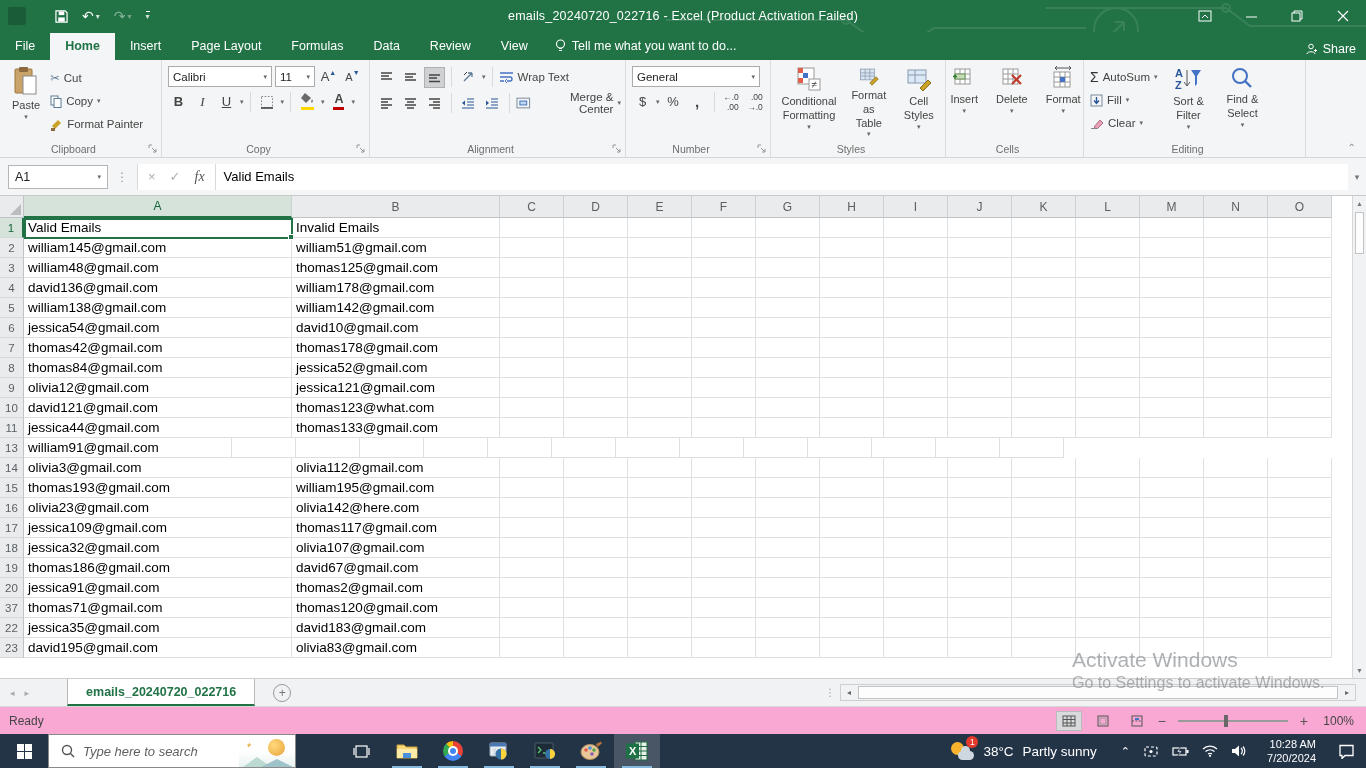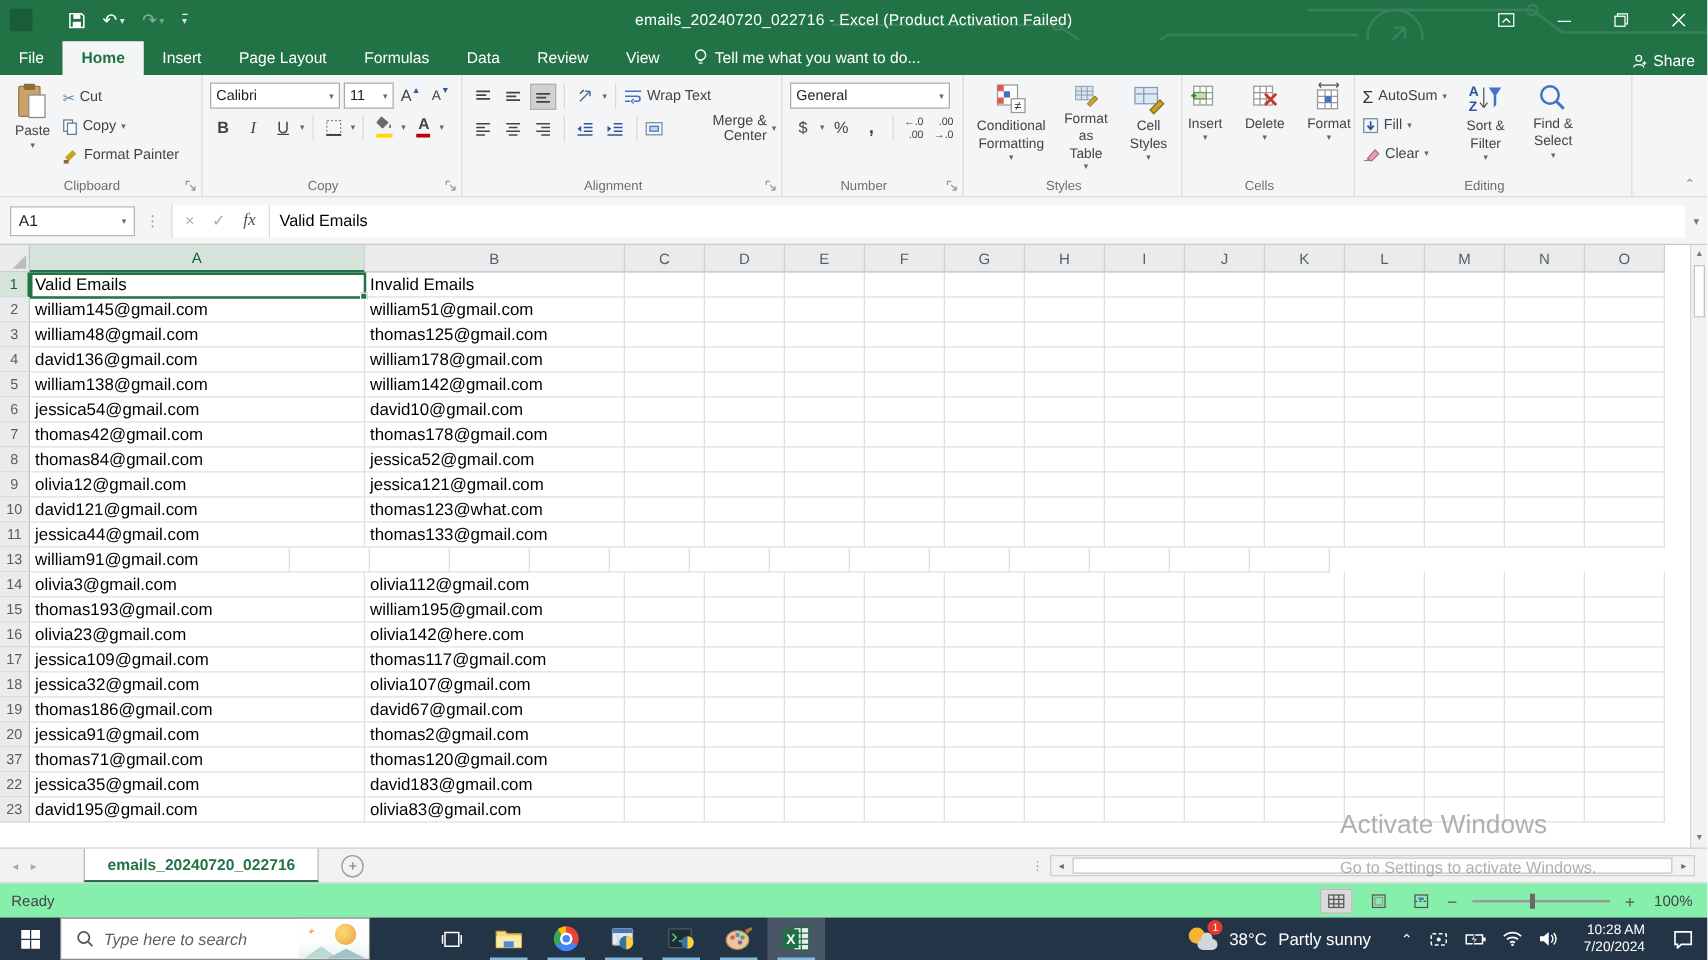--- a/index.html
+++ b/index.html
@@ -79,34 +79,34 @@
   .sheetbar { position:absolute; left:0; top:678px; width:1366px; height:28px; background:#f1f2f3; border-top:1px solid #cfcfcf; display:flex; align-items:center; }
   .snav { color:#a9a9a9; font-size:9px; padding:0 10px; }
   .stab { margin-left:28px; height:27px; background:#fff; border-left:1px solid #b9b9b9; border-right:1px solid #b9b9b9; border-bottom:2px solid #217346; color:#217346; font-weight:bold; font-size:12.5px; display:flex; align-items:center; padding:0 18px; }
   .addsheet { width:18px; height:18px; border:1px solid #9a9a9a; border-radius:50%; color:#777; font-size:12px; line-height:16px; text-align:center; margin-left:18px; }
   .hsplit { margin-left:auto; color:#9a9a9a; font-size:10px; letter-spacing:-1px; }
   .hscroll { width:516px; height:17px; margin:0 10px 0 6px; background:#f1f2f3; border:1px solid #cfcfcf; display:flex; align-items:center; }
   .hs-arrow { width:16px; text-align:center; font-size:8px; color:#666; }
   .hs-thumb { flex:1; height:13px; background:#fdfdfd; border:1px solid #c3c3c3; margin:0 1px; }
 
   
-  .statusbar { position:absolute; left:0; top:706px; width:1366px; height:28px; background:#86efac; border-top:1px solid #d7d7d7; display:flex; align-items:center; font-size:12px; color:#444; }
+  .statusbar { position:absolute; left:0; top:706px; width:1366px; height:28px; background:#f9a8d4; border-top:1px solid #d7d7d7; display:flex; align-items:center; font-size:12px; color:#444; }
   .ready { padding-left:9px; }
   .sright { margin-left:auto; display:flex; align-items:center; gap:8px; padding-right:12px; }
   .viewbtn { width:26px; height:20px; display:flex; align-items:center; justify-content:center; }
   .viewbtn.pressed { background:#d8dadb; border:1px solid #b9bbbc; }
   .zoomtrack { width:110px; height:2px; background:#9a9a9a; position:relative; margin:0 4px; }
   .zoomthumb { position:absolute; left:46px; top:-5px; width:4px; height:12px; background:#686868; }
   .zminus,.zplus { color:#555; font-size:14px; }
   .zoomlabel { width:38px; text-align:right; }
 
   
   .watermark { position:absolute; left:1072px; top:648px; pointer-events:none; color:rgba(135,140,145,.68); z-index:50; }
   .watermark .w1 { font-size:21px; }
-  .watermark .w2 { font-size:13px; margin-top:14px;text-align:right; }
+  .watermark .w2 { font-size:16px; margin-top:2px;text-align:right; }
 
   
   .taskbar { position:absolute; left:0; top:734px; width:1366px; height:34px; background:#243447; display:flex; align-items:stretch; color:#fff; }
   .startbtn { width:48px; display:flex; align-items:center; justify-content:center; }
   .winlogo { display:grid; grid-template-columns:7px 7px; grid-template-rows:7px 7px; gap:1px; }
   .winlogo i { background:#fff; }
   .searchbox { width:248px; background:#fff; border:1px solid #8a8a8a; display:flex; align-items:center; position:relative; overflow:hidden;font-style:italic; }
   .searchbox .mag { margin:0 8px 0 12px; }
   .searchbox .stxt { color:#5f5f5f; font-size:13px; white-space:nowrap; }
   .sdecor { position:absolute; right:0; top:0; bottom:0; width:56px; background:linear-gradient(180deg,#fefefe 55%,#e8f2f0 100%); }

